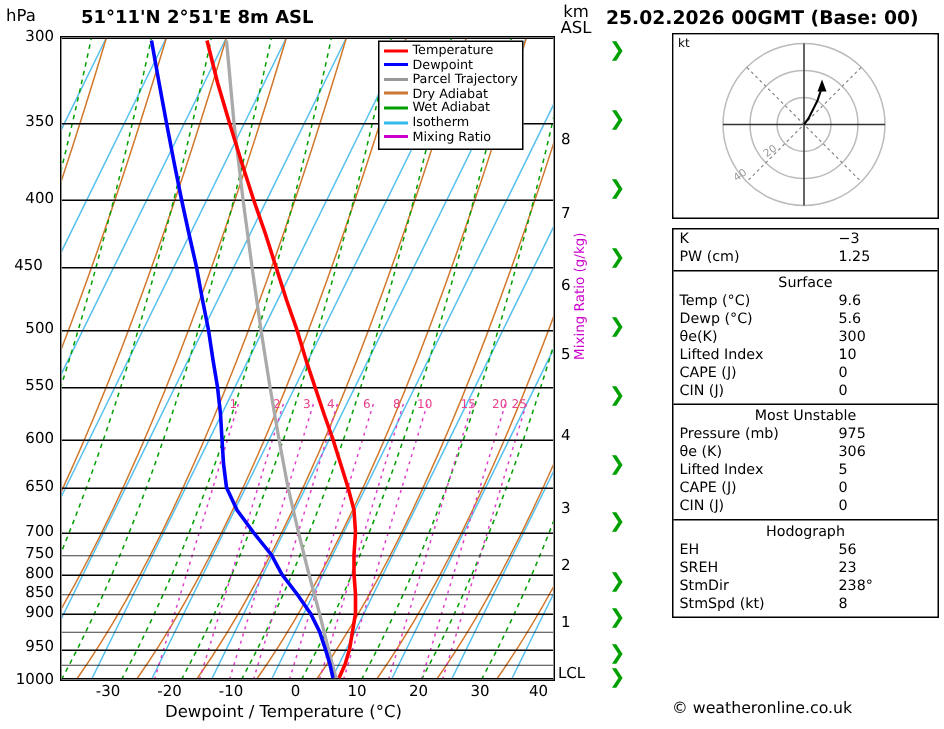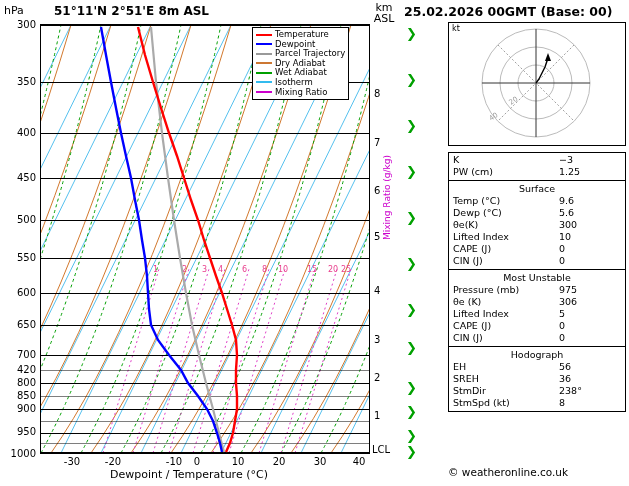--- a/index.html
+++ b/index.html
@@ -169,36 +169,36 @@
         <polyline fill="none" stroke="#ff0000" stroke-width="2.4" points="185,427 189,418 192,408 194,396 196,384 196,371 195,358 195,345 196,330 195,315 191,300 186,284 181,268 175,251 169,233 163,215 157,195 150,175 143,153 136,131 128,108 120,83 112,57 104,30 97,2"></polyline>
 
         <polyline fill="none" stroke="#0000ff" stroke-width="2.4" points="181,427 179,418 176,408 172,396 166,384 157,371 147,358 140,345 128,330 117,315 110,300 108,284 107,268 106,251 104,233 101,215 98,195 94,175 90,153 85,131 80,108 75,83 70,57 65,30 60,2"></polyline>
       </g>
     </svg>
   </div>
 
   <div class="ylab" style="left:2px;top:19px;">300</div>
   <div class="ylab" style="left:2px;top:76px;">350</div>
   <div class="ylab" style="left:2px;top:127px;">400</div>
-  <div class="ylab" style="left:2px;top:172px;">450</div>
+  <div class="ylab" style="left:2px;top:172px;text-align:center;">450</div>
   <div class="ylab" style="left:2px;top:214px;">500</div>
   <div class="ylab" style="left:2px;top:252px;">550</div>
   <div class="ylab" style="left:2px;top:287px;">600</div>
   <div class="ylab" style="left:2px;top:319px;">650</div>
   <div class="ylab" style="left:2px;top:349px;">700</div>
-  <div class="ylab" style="left:2px;top:364px;">420</div>
+  <div class="ylab" style="left:2px;top:364px;">750</div>
   <div class="ylab" style="left:2px;top:377px;">800</div>
   <div class="ylab" style="left:2px;top:390px;">850</div>
   <div class="ylab" style="left:2px;top:403px;">900</div>
   <div class="ylab" style="left:2px;top:426px;">950</div>
   <div class="ylab" style="left:2px;top:448px;">1000</div>
 
   <div class="xlab" style="left:57px;top:456px;">-30</div>
   <div class="xlab" style="left:98px;top:456px;">-20</div>
-  <div class="xlab" style="left:139px;top:456px;margin-left:20px;">-10</div>
+  <div class="xlab" style="left:139px;top:456px;">-10</div>
   <div class="xlab" style="left:182px;top:456px;">0</div>
   <div class="xlab" style="left:223px;top:456px;">10</div>
   <div class="xlab" style="left:264px;top:456px;">20</div>
   <div class="xlab" style="left:305px;top:456px;">30</div>
   <div class="xlab" style="left:344px;top:456px;">40</div>
 
   <div id="xaxis-title">Dewpoint / Temperature (°C)</div>
 
   <div class="kmlab" style="top:88px;">8</div>
   <div class="kmlab" style="top:137px;">7</div>
@@ -329,21 +329,21 @@
     </div>
 
     <div class="sec">
       <div class="hdr">Hodograph</div>
       <div class="row">
           <span>EH</span>
           <span>56</span>
         </div>
       <div class="row">
           <span>SREH</span>
-          <span>36</span>
+          <span>23</span>
         </div>
       <div class="row">
           <span>StmDir</span>
           <span>238°</span>
         </div>
       <div class="row">
           <span>StmSpd (kt)</span>
           <span>8</span>
         </div>
     </div>

